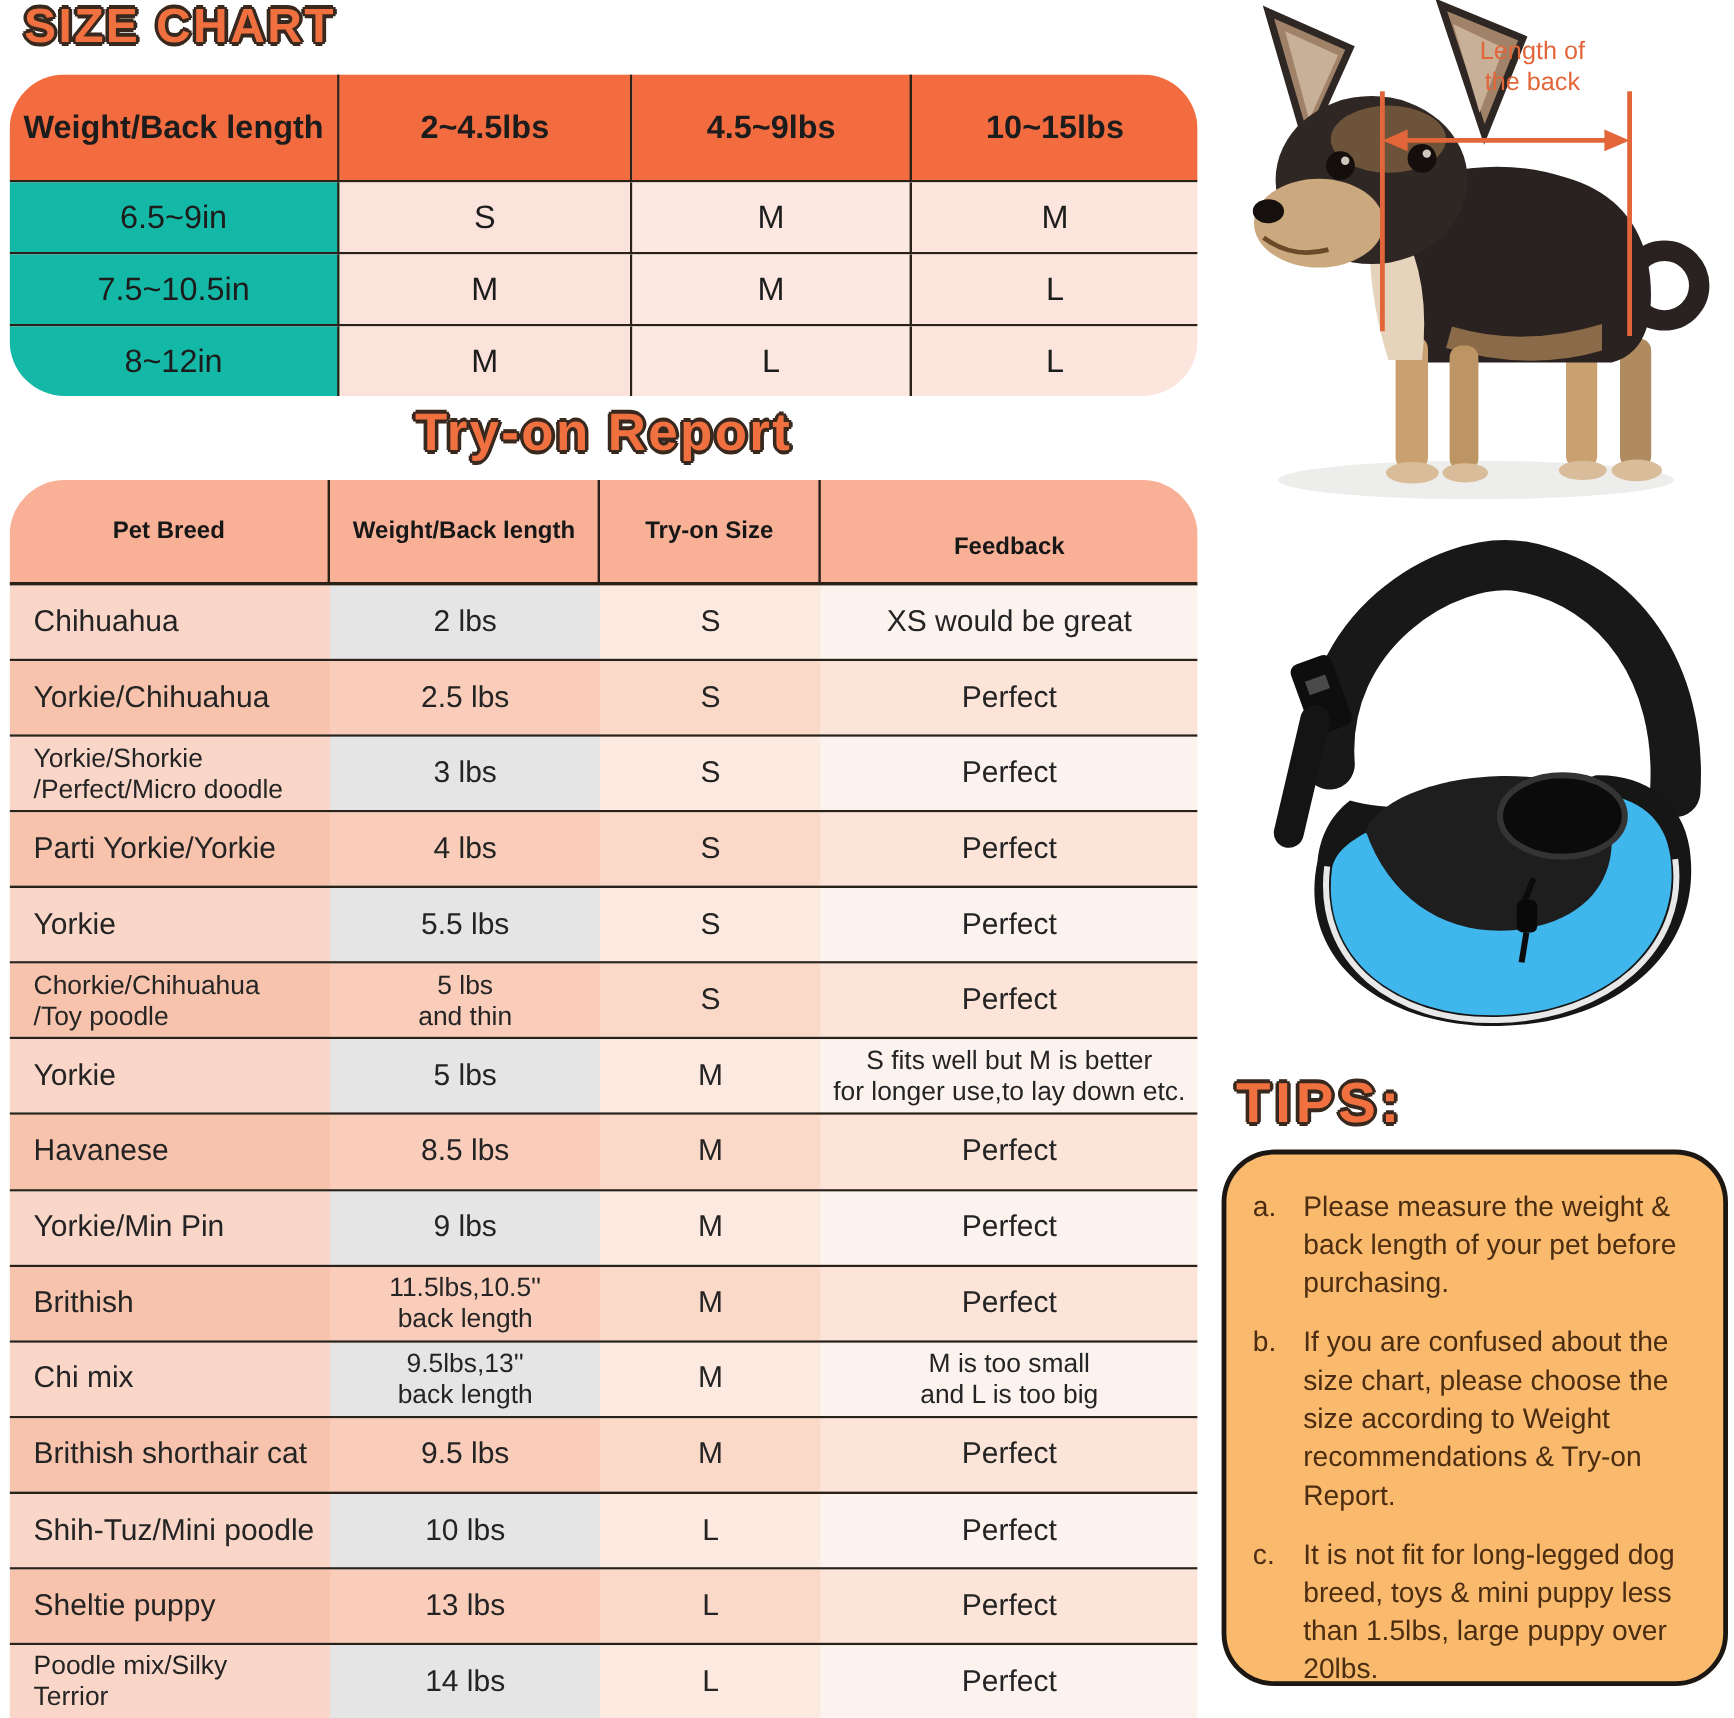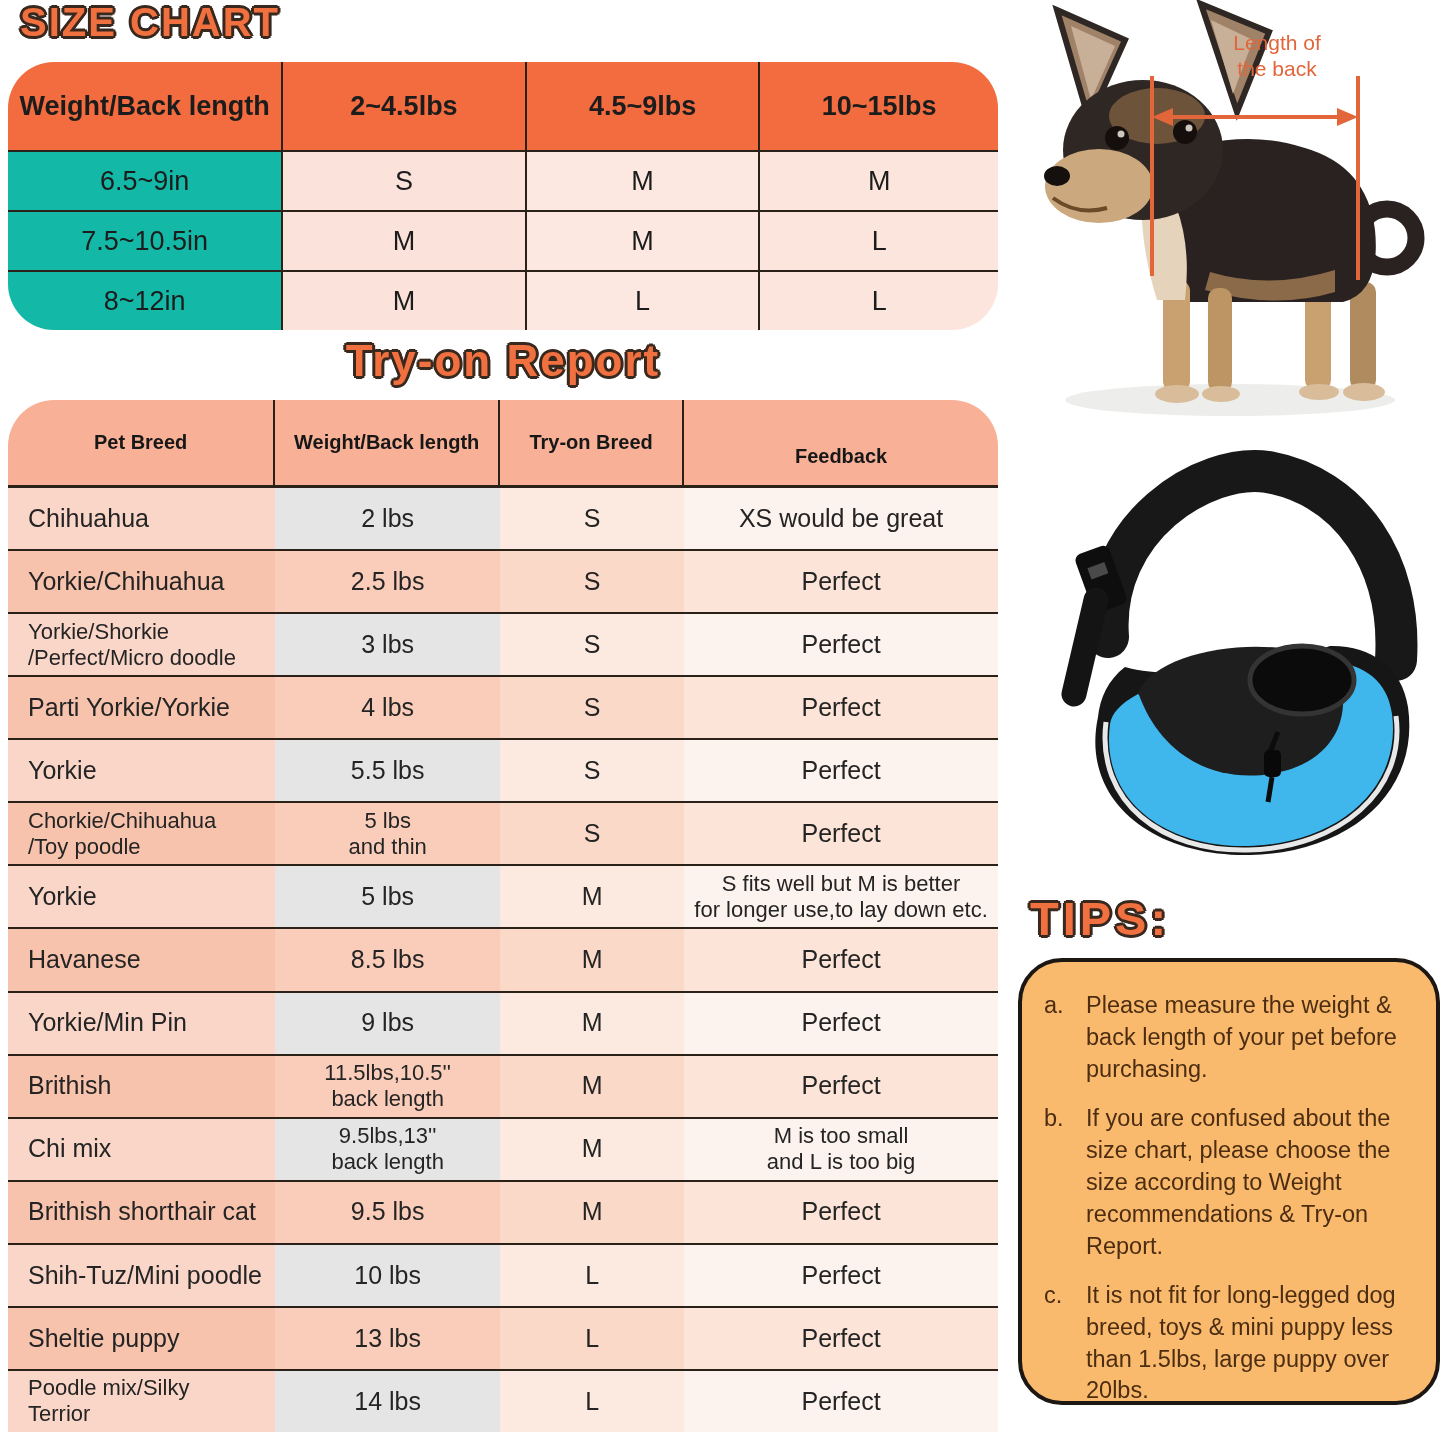--- a/index.html
+++ b/index.html
@@ -114,21 +114,21 @@
         <div class="sc-cell sc-w1 d1">M</div>
         <div class="sc-cell sc-w2 d2">L</div>
         <div class="sc-cell sc-w3 d3 last">L</div>
       </div>
     </div>
 
   <div class="tr-table">
       <div class="tr-header">
         <div class="tr-cell tr-c0">Pet Breed</div>
         <div class="tr-cell tr-c1">Weight/Back length</div>
-        <div class="tr-cell tr-c2">Try-on Breed</div>
+        <div class="tr-cell tr-c2">Try-on Size</div>
         <div class="tr-cell tr-c3 last">Feedback</div>
       </div>
       <div class="tr-row odd">
         <div class="tr-cell tr-c0">Chihuahua</div>
         <div class="tr-cell tr-c1">2 lbs</div>
         <div class="tr-cell tr-c2">S</div>
         <div class="tr-cell tr-c3">XS would be great</div>
       </div>
       <div class="tr-row even">
         <div class="tr-cell tr-c0">Yorkie/Chihuahua</div>

